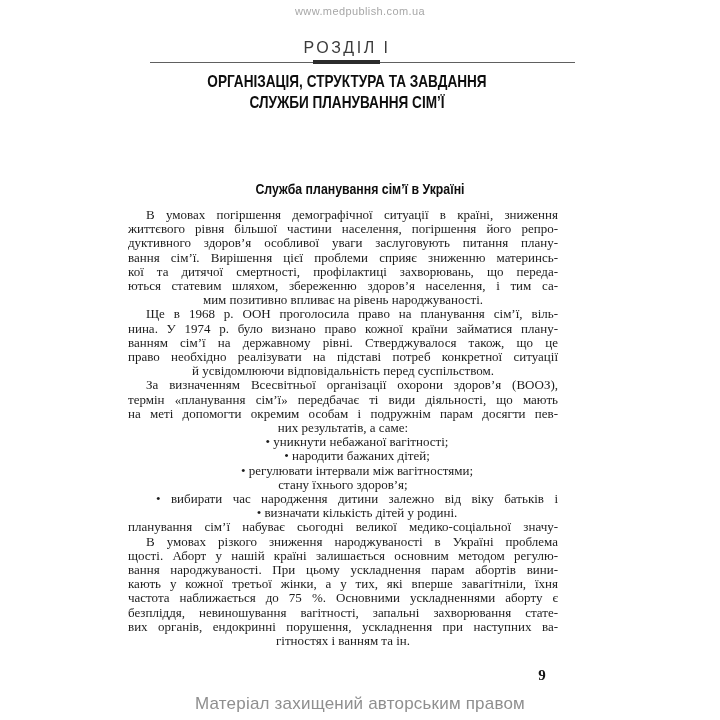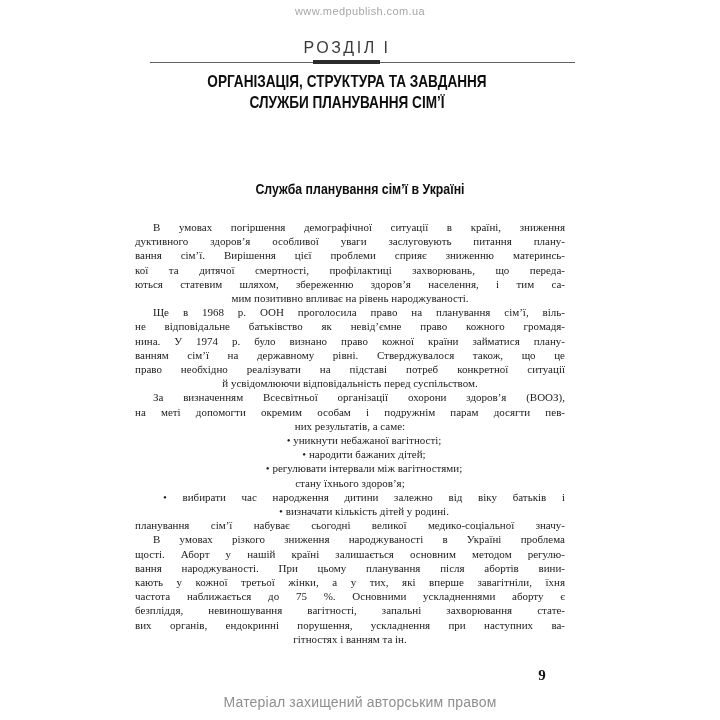--- a/index.html
+++ b/index.html
@@ -63,27 +63,26 @@
     font-family: "Liberation Sans", "DejaVu Sans", sans-serif;
     font-weight: bold;
     font-size: 14px;
     line-height: 16px;
     color: #0e0e0e;
     transform: scaleX(0.88);
     transform-origin: 50% 0;
   }
   .body-text {
     position: absolute;
-    top: 208px; left: 135px;
+    top: 208px; left: 128px;
     width: 430px;
     font-family: "Liberation Serif", "DejaVu Serif", serif;
-    font-size: 11px;
+    font-size: 13px;
     line-height: 14.2px;
     color: #1b1b1b;
-    margin-top: 12px;
   }
   .bl { white-space: nowrap; }
   .bl.al-j { white-space: normal; text-align: justify; text-align-last: justify; }
   .bl.al-l { text-align: center; }
   .bl.ind-p { padding-left: 18px; }
   .bl.ind-b { padding-left: 28px; }
   .page-number {
     position: absolute;
     top: 667px; left: 521px;
     width: 42px;
@@ -91,21 +90,21 @@
     font-family: "Liberation Serif", "DejaVu Serif", serif;
     font-weight: bold;
     font-size: 15px;
     color: #141414;
   }
   .copyright {
     position: absolute;
     top: 694px; left: 0; right: 0;
     text-align: center;
     font-family: "Liberation Sans", "DejaVu Sans", sans-serif;
-    font-size: 14px;
+    font-size: 17px;
     letter-spacing: 0.2px;
     color: #8f8f8f;
   }
 </style>
 </head>
 <body>
 
 <div class="page">
 
   <div class="site-url">www.medpublish.com.ua</div>
@@ -117,44 +116,45 @@
 
   <div class="chapter-title">
     <div>ОРГАНІЗАЦІЯ, СТРУКТУРА ТА ЗАВДАННЯ</div>
     <div>СЛУЖБИ ПЛАНУВАННЯ СІМ’Ї</div>
   </div>
 
   <div class="section-title">Служба планування сім’ї в Україні</div>
 
   <div class="body-text">
       <div class="bl ind-p al-j">В умовах погіршення демографічної ситуації в країні, зниження</div>
+      <div class="bl ind-n al-j">життєвого рівня більшої частини населення, погіршення його репро-</div>
       <div class="bl ind-n al-j">дуктивного здоров’я особливої уваги заслуговують питання плану-</div>
       <div class="bl ind-n al-j">вання сім’ї. Вирішення цієї проблеми сприяє зниженню материнсь-</div>
       <div class="bl ind-n al-j">кої та дитячої смертності, профілактиці захворювань, що переда-</div>
       <div class="bl ind-n al-j">ються статевим шляхом, збереженню здоров’я населення, і тим са-</div>
       <div class="bl ind-n al-l">мим позитивно впливає на рівень народжуваності.</div>
       <div class="bl ind-p al-j">Ще в 1968 р. ООН проголосила право на планування сім’ї, віль-</div>
-      <div class="bl ind-n al-j">не відповідальне батьківство як невід’ємне право кожного громадя-</div>
       <div class="bl ind-n al-j">нина. У 1974 р. було визнано право кожної країни займатися плану-</div>
       <div class="bl ind-n al-j">ванням сім’ї на державному рівні. Стверджувалося також, що це</div>
       <div class="bl ind-n al-j">право необхідно реалізувати на підставі потреб конкретної ситуації</div>
       <div class="bl ind-n al-l">й усвідомлюючи відповідальність перед суспільством.</div>
       <div class="bl ind-p al-j">За визначенням Всесвітньої організації охорони здоров’я (ВООЗ),</div>
+      <div class="bl ind-n al-j">термін «планування сім’ї» передбачає ті види діяльності, що мають</div>
       <div class="bl ind-n al-j">на меті допомогти окремим особам і подружнім парам досягти пев-</div>
       <div class="bl ind-n al-l">них результатів, а саме:</div>
       <div class="bl ind-b al-l">• уникнути небажаної вагітності;</div>
       <div class="bl ind-b al-l">• народити бажаних дітей;</div>
       <div class="bl ind-b al-l">• регулювати інтервали між вагітностями;</div>
       <div class="bl ind-n al-l">стану їхнього здоров’я;</div>
       <div class="bl ind-b al-j">• вибирати час народження дитини залежно від віку батьків і</div>
       <div class="bl ind-b al-l">• визначати кількість дітей у родині.</div>
       <div class="bl ind-n al-j">планування сім’ї набуває сьогодні великої медико-соціальної значу-</div>
       <div class="bl ind-p al-j">В умовах різкого зниження народжуваності в Україні проблема</div>
       <div class="bl ind-n al-j">щості. Аборт у нашій країні залишається основним методом регулю-</div>
-      <div class="bl ind-n al-j">вання народжуваності. При цьому планування після абортів вини-</div>
+      <div class="bl ind-n al-j">вання народжуваності. При цьому ускладнення парам абортів вини-</div>
       <div class="bl ind-n al-j">кають у кожної третьої жінки, а у тих, які вперше завагітніли, їхня</div>
       <div class="bl ind-n al-j">частота наближається до 75 %. Основними ускладненнями аборту є</div>
       <div class="bl ind-n al-j">безпліддя, невиношування вагітності, запальні захворювання стате-</div>
       <div class="bl ind-n al-j">вих органів, ендокринні порушення, ускладнення при наступних ва-</div>
       <div class="bl ind-n al-l">гітностях і ванням та ін.</div>
     </div>
 
   <div class="page-number">9</div>
 
   <div class="copyright">Матеріал захищений авторським правом</div>

